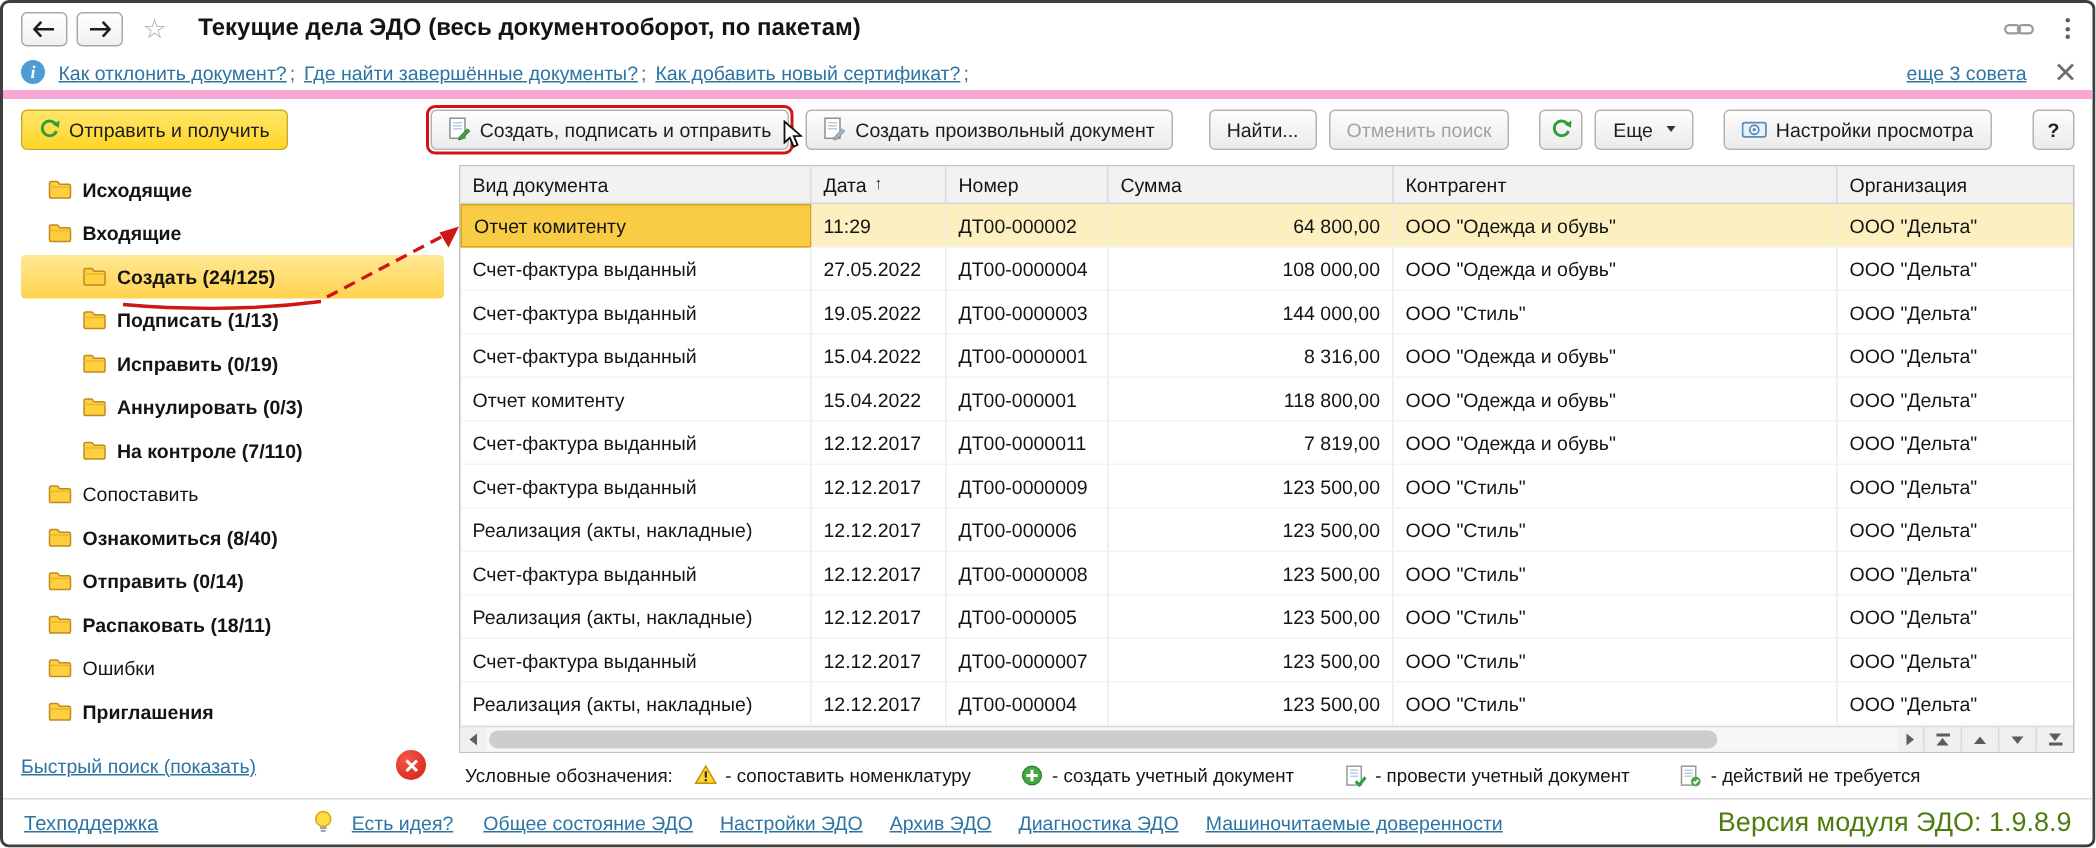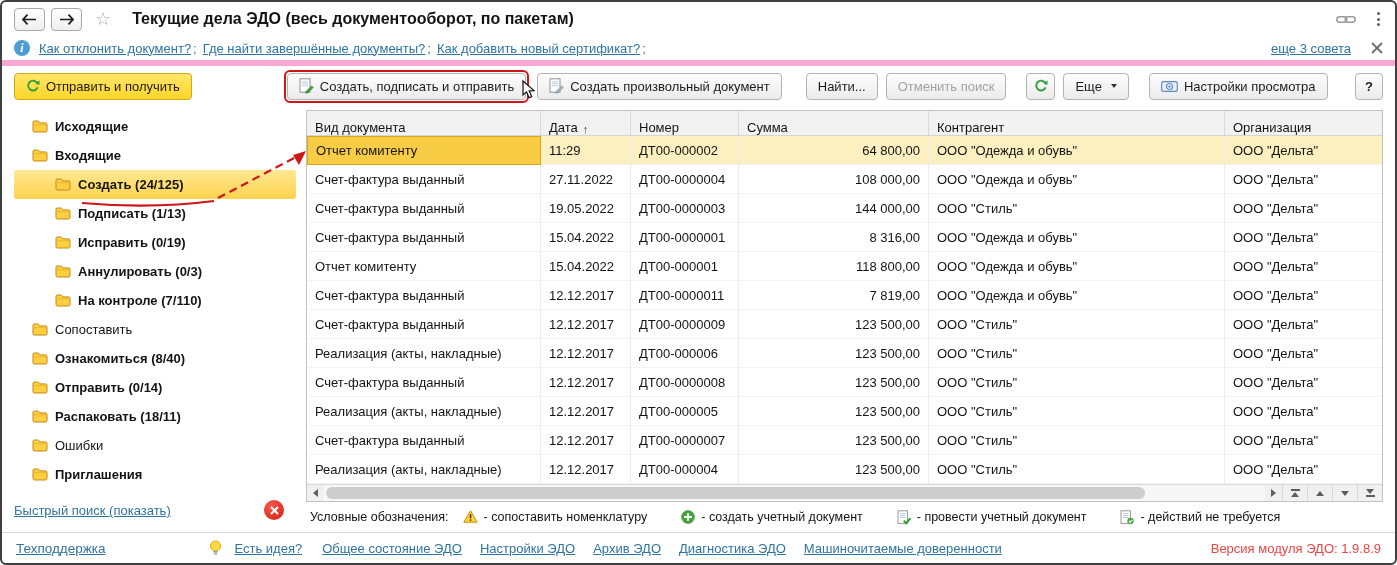--- a/index.html
+++ b/index.html
@@ -56,21 +56,21 @@
   .tree-item.selected{background:linear-gradient(#ffe894,#ffd34e)}
   .tree-ico{display:flex;align-items:center}
   .sidebar-bottom{flex:0 0 36px;display:flex;align-items:center;justify-content:space-between;padding:0 16px 8px 12px}
   .red-x{width:24px;height:24px;border:none;background:transparent;cursor:pointer;display:flex;align-items:center;justify-content:center}
   .red-x .circ{width:20px;height:20px;border-radius:50%;background:radial-gradient(circle at 35% 30%,#f4574a,#d31f10);
                display:flex;align-items:center;justify-content:center}
 
   .main{flex:1;display:flex;flex-direction:column;padding:4px 12px 0 4px;min-width:0}
   .table-frame{border:1px solid #c2c2c2;display:flex;flex-direction:column}
   .thead{display:flex;height:25px;background:#f2f2f2;border-bottom:1px solid #d5d5d5}
-  .th{display:flex;align-items:flex-end;padding:0 8px;border-right:1px solid #d9d9d9;overflow:hidden;white-space:nowrap;cursor:pointer}
+  .th{display:flex;align-items:center;padding:0 8px;border-right:1px solid #d9d9d9;overflow:hidden;white-space:nowrap;cursor:pointer}
   .sort-icon{margin-left:5px;font-size:11px;color:#333}
   .tr{display:flex;height:29px;cursor:pointer}
   .td{display:flex;align-items:center;padding:0 8px;border-right:1px solid #ececec;border-bottom:1px solid #f3f3f3;white-space:nowrap;overflow:hidden}
   .td.num{justify-content:flex-end}
   .tr.sel .td{background:#FCEFC0}
   .tr.sel .td.active-cell{background:#F8CC45;border:1px solid #D9A51F}
   .c0{width:234px}.c1{width:90px}.c2{width:108px}.c3{width:190px}.c4{width:296px}.c5{flex:1;border-right:none}
 
   .hscroll{height:17px;display:flex;align-items:stretch;background:#f5f5f5;border-top:1px solid #d9d9d9}
   .scroll-btn{width:17px;display:flex;align-items:center;justify-content:center;background:#f0f0f0;cursor:pointer}
@@ -87,21 +87,21 @@
   .legend{flex:1;display:flex;align-items:center;gap:14px;padding-left:4px;font-size:12.5px;white-space:nowrap;overflow:hidden}
   .legend-items{display:flex;align-items:flex-start;gap:34px}
   .legend-items .item{display:flex;align-items:center;gap:6px}
   .lg-ico{display:flex;align-items:center}
 
   
   .footer{flex:0 0 31px;border-top:1px solid #d8d8d8;display:flex;align-items:center;padding:0 14px;gap:12px;white-space:nowrap}
   .footer .support{font-weight:normal;font-size:13.5px}
   .bulb-icon{margin-left:92px;display:flex;align-items:center}
   .footer-links{display:flex;gap:18px;margin-left:8px}
-  .version{margin-left:auto;color:#ef4444;font-size:13px}
+  .version{margin-left:auto;color:#4d7c0f;font-size:18px}
 
   .annot-overlay{position:absolute;left:0;top:0;pointer-events:none;z-index:10}
 </style>
 </head>
 <body>
 
 <div class="window">
 
   <svg class="annot-overlay" width="1397" height="565" viewBox="0 0 1397 565">
     <path d="M 80 201 Q 150 207 212 199" stroke="#CF1616" stroke-width="2.2" fill="none"></path>
@@ -399,21 +399,21 @@
             <div class="tr sel">
               <div class="td c0 active-cell">Отчет комитенту</div>
               <div class="td c1">11:29</div>
               <div class="td c2">ДТ00-000002</div>
               <div class="td c3 num">64 800,00</div>
               <div class="td c4">ООО "Одежда и обувь"</div>
               <div class="td c5">ООО "Дельта"</div>
             </div>
             <div class="tr">
               <div class="td c0">Счет-фактура выданный</div>
-              <div class="td c1">27.11.2022</div>
+              <div class="td c1">27.05.2022</div>
               <div class="td c2">ДТ00-0000004</div>
               <div class="td c3 num">108 000,00</div>
               <div class="td c4">ООО "Одежда и обувь"</div>
               <div class="td c5">ООО "Дельта"</div>
             </div>
             <div class="tr">
               <div class="td c0">Счет-фактура выданный</div>
               <div class="td c1">19.05.2022</div>
               <div class="td c2">ДТ00-0000003</div>
               <div class="td c3 num">144 000,00</div>

